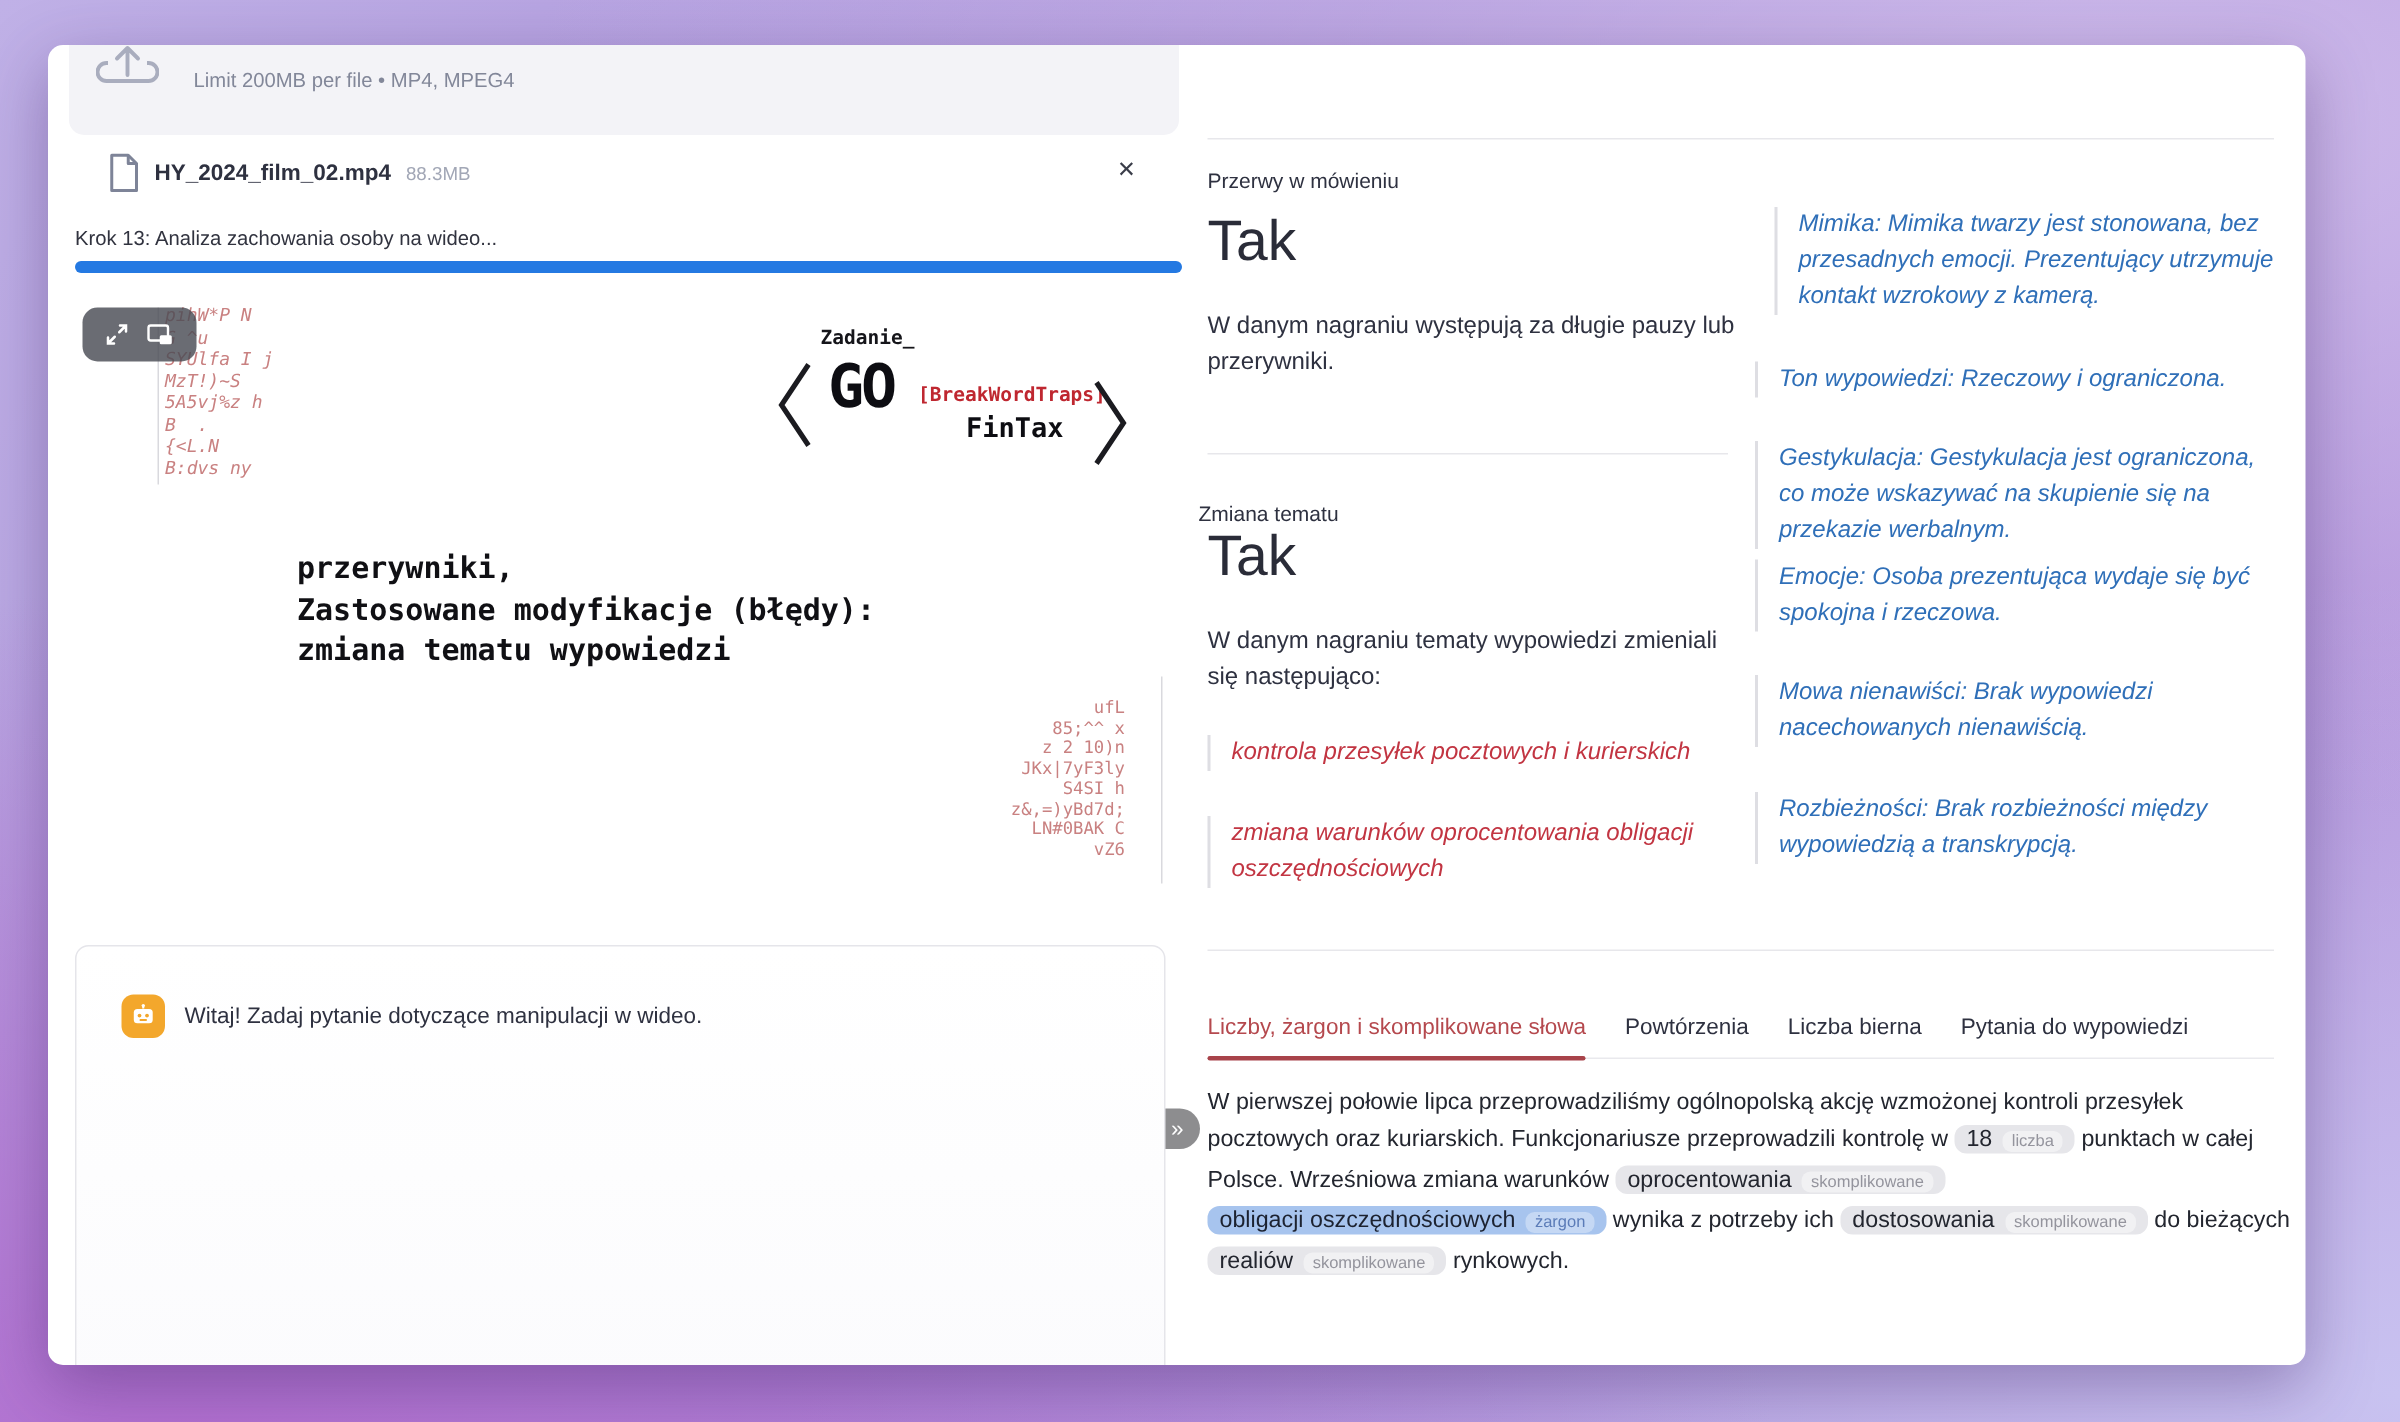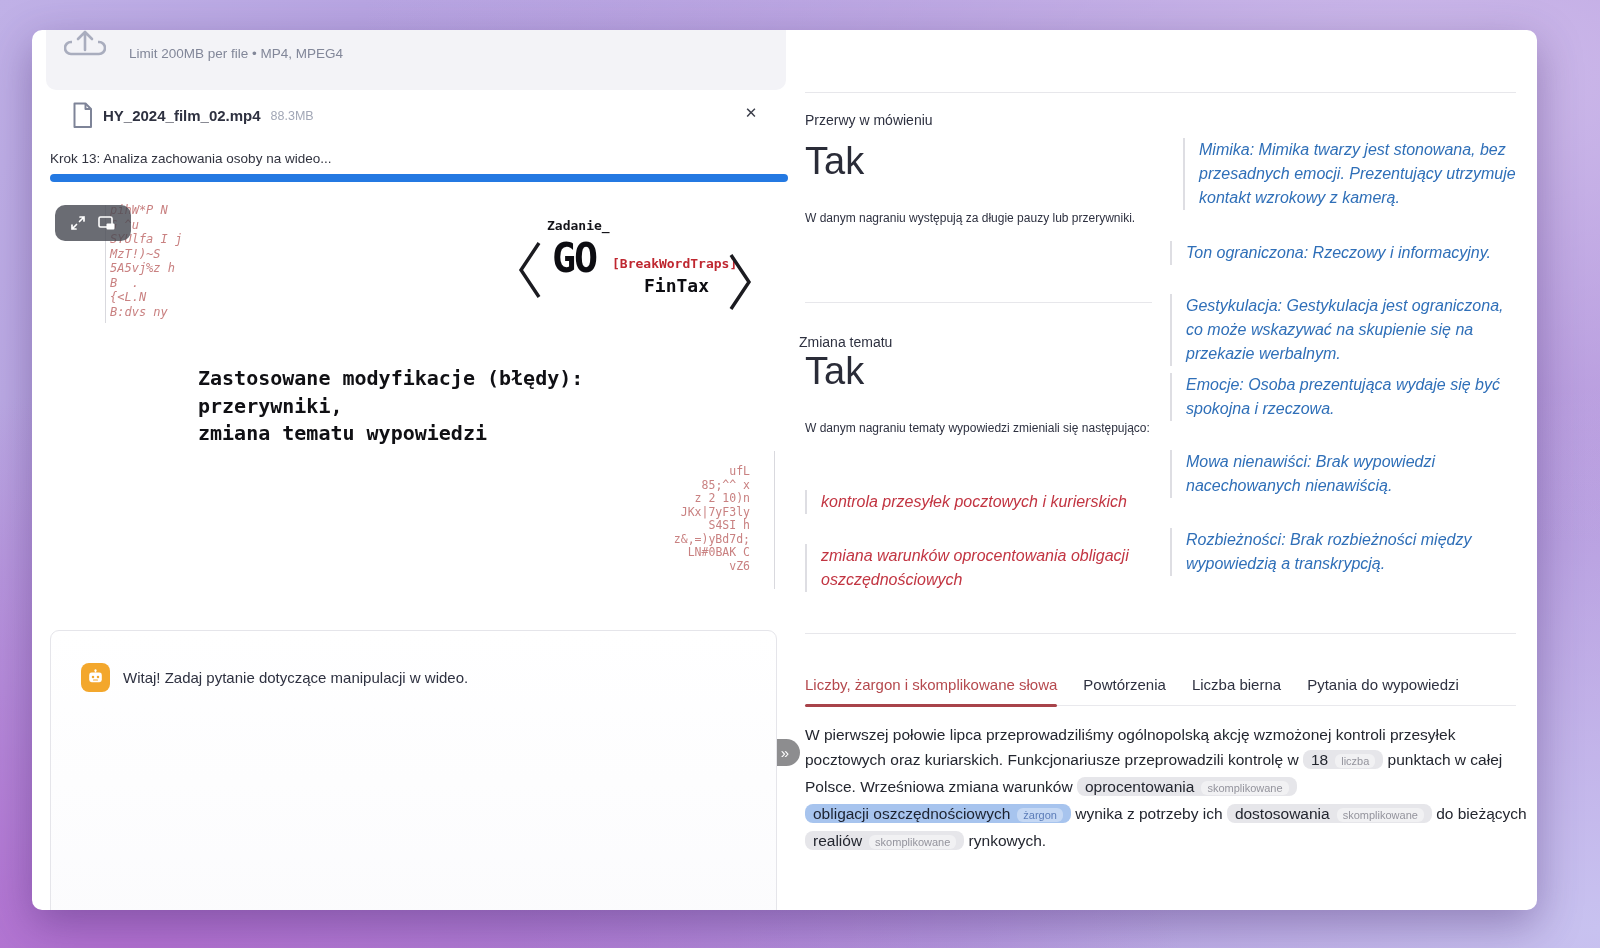--- a/index.html
+++ b/index.html
@@ -56,21 +56,21 @@
   .chat{position:absolute;left:18px;top:600px;width:725px;height:300px;border:1px solid #e5e5ea;border-radius:9px;
     background:linear-gradient(#ffffff, #fbfbfd);}
   .avatar{position:absolute;left:30px;top:32px;width:29px;height:29px;border-radius:8px;background:#f3a72c;
     display:flex;align-items:center;justify-content:center;}
   .chat-msg{position:absolute;left:72px;top:38px;font-size:15px;color:#2e3140;}
 
   
   .divider{position:absolute;height:1px;background:#e7e7eb;}
   .m-label{position:absolute;font-size:14px;color:#2e3140;}
   .m-value{position:absolute;font-size:38px;color:#2a2c38;}
-  .m-desc{position:absolute;font-size:12px;line-height:24px;color:#2e3140;width:362px;}
+  .m-desc{position:absolute;font-size:16px;line-height:24px;color:#2e3140;width:362px;}
   .quote{position:absolute;border-left:2px solid #dedee3;padding-left:14px;font-style:italic;font-size:16px;line-height:24px;}
   .quote.red{color:#c23542;width:320px;}
   .quote.blue{color:#2f6fb8;width:328px;left:1138px;}
   .tabs-row{position:absolute;left:773px;top:646px;width:711px;display:flex;gap:26px;border-bottom:1px solid #e9e9ed;text-align:center;}
   .tab{font-size:15px;color:#2e3140;padding-bottom:12px;position:relative;white-space:nowrap;}
   .tab.active{color:#b5494e;}
   .tab.active::after{content:'';position:absolute;left:0;right:0;bottom:-2px;height:3px;background:#a8434a;border-radius:2px;}
   .ann-par{position:absolute;left:773px;top:692px;width:722px;font-size:15.5px;line-height:25px;color:#23262f;}
   .pill{border-radius:8px;padding:1px 8px;white-space:nowrap;}
   .pill .tag{font-size:11px;margin-left:7px;border-radius:6px;padding:1px 6px;}
@@ -126,21 +126,21 @@
       <svg class="abs" style="left:466px;top:48px" width="24" height="58" viewBox="0 0 24 58">
         <polyline points="21,2 3,29 21,56" fill="none" stroke="#1b1b20" stroke-width="3.4"></polyline>
       </svg>
       <div class="logo-go">GO</div>
       <div class="logo-bwt">[BreakWordTraps]</div>
       <div class="logo-fintax">FinTax</div>
       <svg class="abs" style="left:676px;top:60px" width="24" height="58" viewBox="0 0 24 58">
         <polyline points="3,2 21,29 3,56" fill="none" stroke="#1b1b20" stroke-width="3.4"></polyline>
       </svg>
 
-      <div class="caption" id="caption"><div>Zastosowane modyfikacje (błędy):</div><div>przerywniki,</div><div>zmiana tematu wypowiedzi</div></div>
+      <div class="caption" id="caption"><div>przerywniki,</div><div>Zastosowane modyfikacje (błędy):</div><div>zmiana tematu wypowiedzi</div></div>
 
       <div class="vline-r"></div>
       <div class="glitch glitch-r" id="glitch-right"><div>ufL</div><div>85;^^ x</div><div>z 2 10)n</div><div>JKx|7yF3ly</div><div>S4SI h</div><div>z&amp;,=)yBd7d;</div><div>LN#0BAK C</div><div>vZ6</div></div>
 
       <div class="controls">
         <svg width="17" height="17" viewBox="0 0 17 17">
           <path d="M8.5 2.2 a6.3 6.3 0 1 1 -6.3 6.3" fill="none" stroke="#fff" stroke-width="1.5"></path>
           <path d="M2.2 8.5 L0.6 5.4 M2.2 8.5 L5.2 7.2" stroke="#fff" stroke-width="1.5" fill="none"></path>
           <text x="8.5" y="11.3" font-size="6.2" fill="#fff" text-anchor="middle" font-family="DejaVu Sans, sans-serif">10</text>
         </svg>
@@ -206,19 +206,19 @@
         <div class="tab">Powtórzenia</div>
         <div class="tab">Liczba bierna</div>
         <div class="tab">Pytania do wypowiedzi</div>
       </div>
 
     <div class="ann-par" id="annotated">W pierwszej połowie lipca przeprowadziliśmy ogólnopolską akcję wzmożonej kontroli przesyłek pocztowych oraz kuriarskich. Funkcjonariusze przeprowadzili kontrolę w <span class="pill gray">18<span class="tag">liczba</span></span> punktach w całej Polsce. Wrześniowa zmiana warunków <span class="pill gray">oprocentowania<span class="tag">skomplikowane</span></span> <span class="pill blue">obligacji oszczędnościowych<span class="tag">żargon</span></span> wynika z potrzeby ich <span class="pill gray">dostosowania<span class="tag">skomplikowane</span></span> do bieżących <span class="pill gray">realiów<span class="tag">skomplikowane</span></span> rynkowych.</div>
 
   <div class="quote red" style="left: 773px; top: 460px;">kontrola przesyłek pocztowych i kurierskich</div>
       <div class="quote red" style="left: 773px; top: 514px;">zmiana warunków oprocentowania obligacji oszczędnościowych</div>
       <div class="quote blue" style="top: 108px; margin-left: 13px;">Mimika: Mimika twarzy jest stonowana, bez przesadnych emocji. Prezentujący utrzymuje kontakt wzrokowy z kamerą.</div>
-      <div class="quote blue" style="top: 211px;">Ton ograniczona: Rzeczowy i informacyjny.</div>
+      <div class="quote blue" style="top: 211px;">Ton wypowiedzi: Rzeczowy i ograniczona.</div>
       <div class="quote blue" style="top: 264px;">Gestykulacja: Gestykulacja jest ograniczona, co może wskazywać na skupienie się na przekazie werbalnym.</div>
       <div class="quote blue" style="top: 343px;">Emocje: Osoba prezentująca wydaje się być spokojna i rzeczowa.</div>
       <div class="quote blue" style="top: 420px;">Mowa nienawiści: Brak wypowiedzi nacechowanych nienawiścią.</div>
       <div class="quote blue" style="top: 498px;">Rozbieżności: Brak rozbieżności między wypowiedzią a transkrypcją.</div>
     </div>
 </div>
 
 </body></html>

